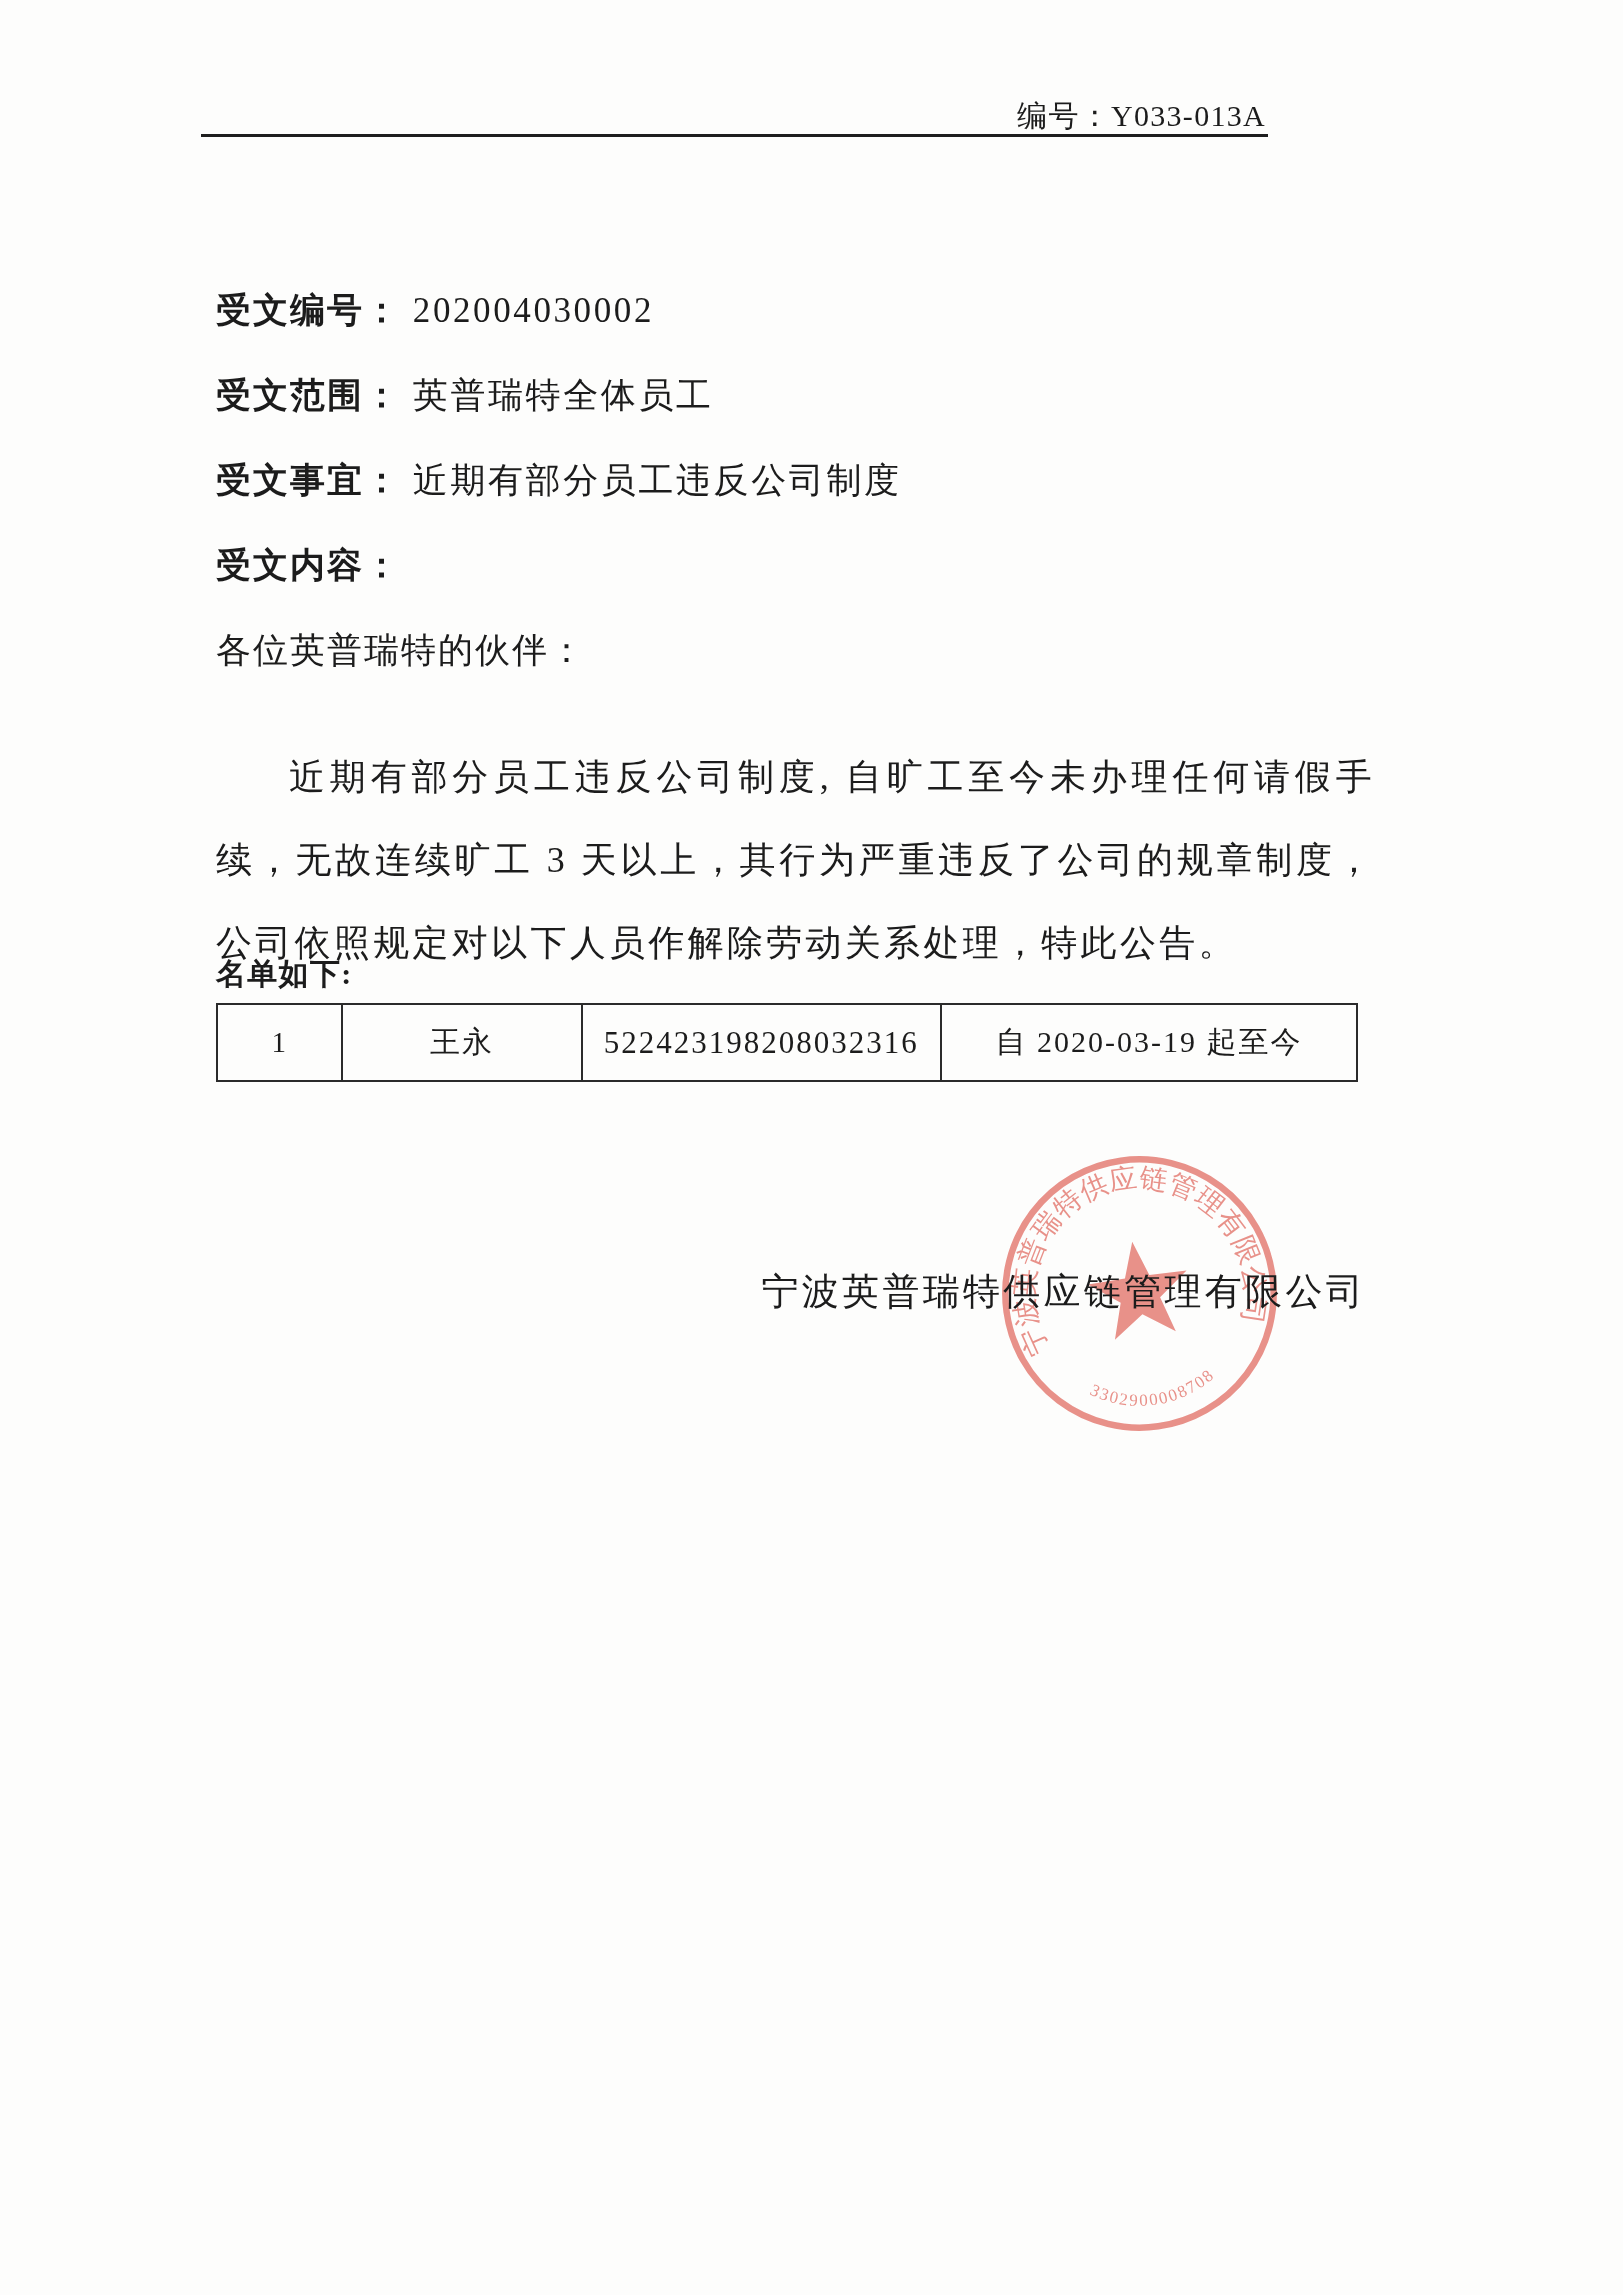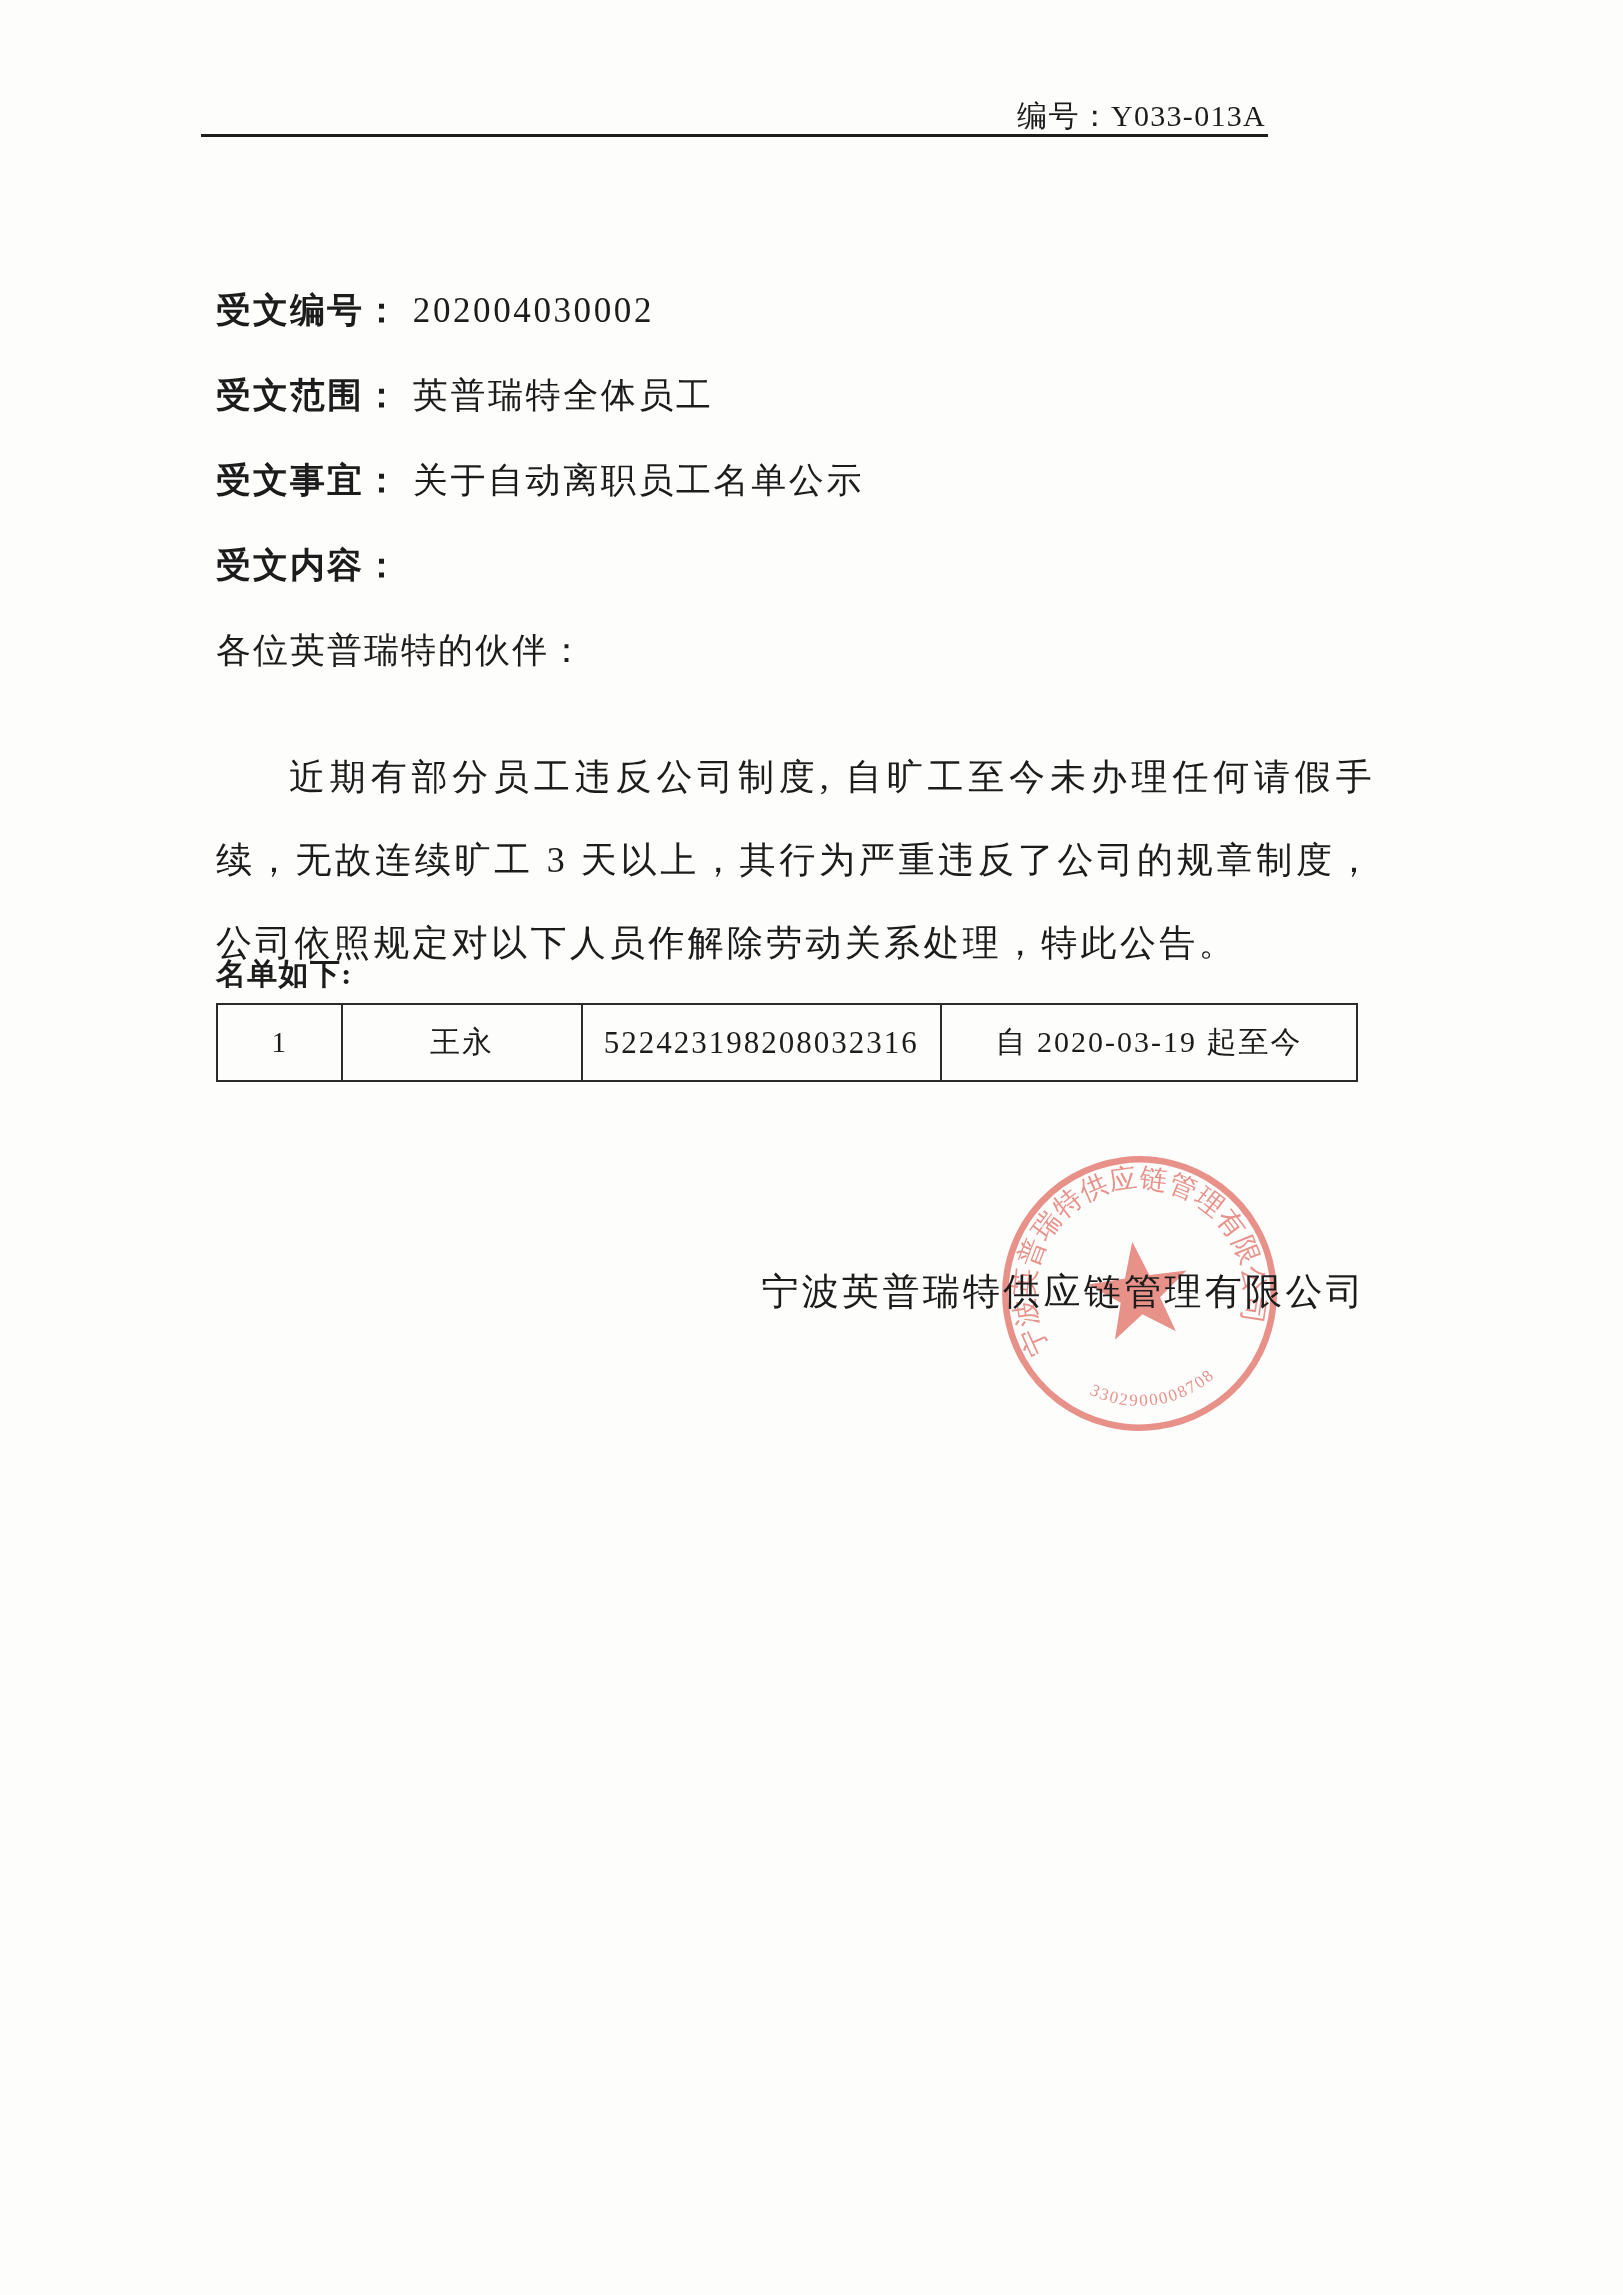--- a/index.html
+++ b/index.html
@@ -101,21 +101,21 @@
   <div class="abs header-rule"></div>
 
 
   <div class="abs meta-row row-1">
     <span class="lbl">受文编号：</span><span class="val">202004030002</span>
   </div>
   <div class="abs meta-row row-2">
     <span class="lbl">受文范围：</span><span class="val">英普瑞特全体员工</span>
   </div>
   <div class="abs meta-row row-3">
-    <span class="lbl">受文事宜：</span><span class="val">关于自动离职员工名单公示</span>
+    <span class="lbl">受文事宜：</span><span class="val">近期有部分员工违反公司制度</span>
   </div>
   <div class="abs meta-row row-4">
     <span class="lbl">受文内容：</span><span class="val"></span>
   </div>
 
   <div class="abs salutation">各位英普瑞特的伙伴：</div>
 
   <div class="abs body-paragraph">近期有部分员工违反公司制度, 自旷工至今未办理任何请假手续，无故连续旷工 3 天以上，其行为严重违反了公司的规章制度，公司依照规定对以下人员作解除劳动关系处理，特此公告。</div>
 
   <div class="abs list-intro">名单如下:</div>

